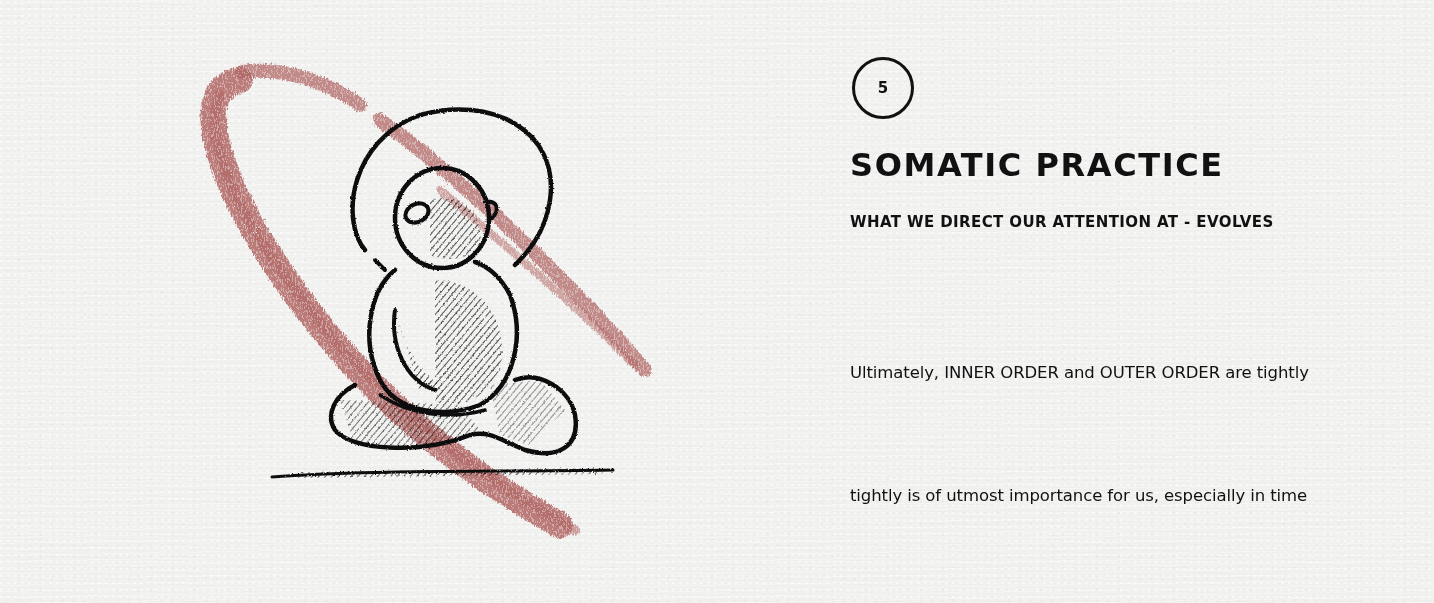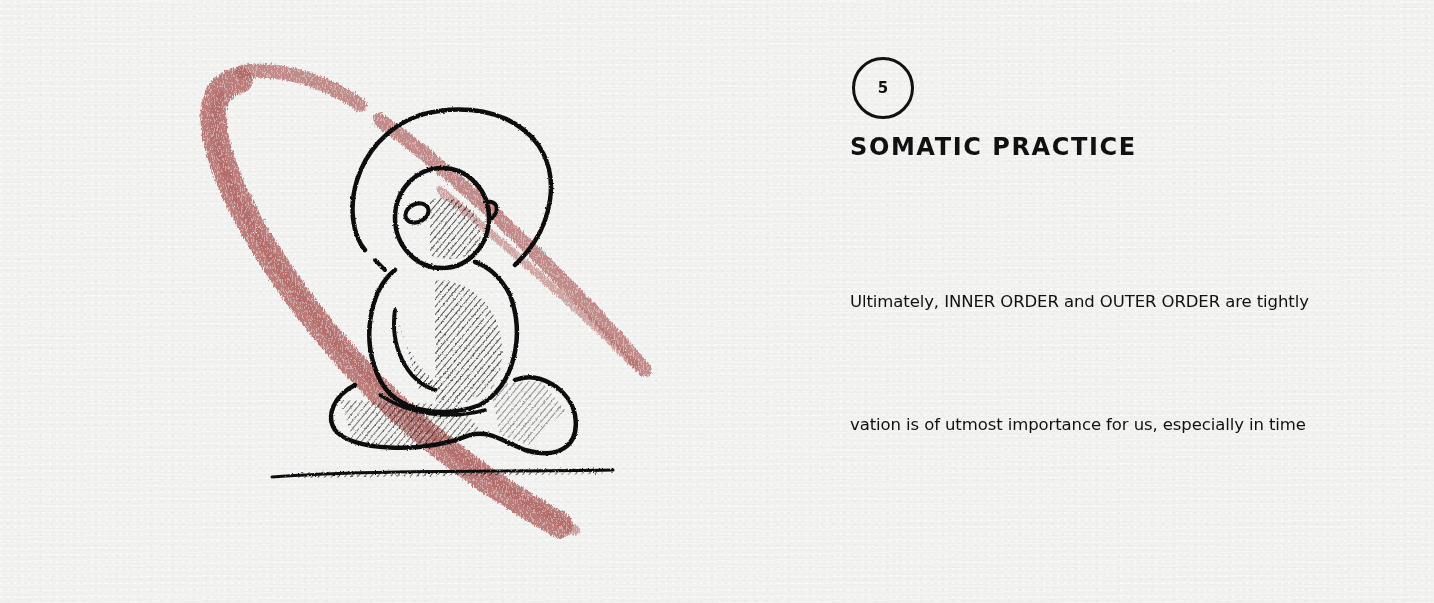--- a/index.html
+++ b/index.html
@@ -54,24 +54,24 @@
       box-sizing: content-box;
     }
     .step-badge span {
       font-family: "DejaVu Sans", sans-serif;
       font-weight: bold;
       font-size: 15px;
       line-height: 1;
     }
 
     .title {
-      margin: 16px 0 0 0;
+      margin: 30px 0 0 0;
       font-family: "DejaVu Sans", sans-serif;
       font-weight: bold;
-      font-size: 24px;
+      font-size: 32px;
       letter-spacing: 1.6px;
       line-height: 1;
     }
 
     .subtitle {
       margin: 34px 0 0 0;
       font-family: "DejaVu Sans", sans-serif;
       font-weight: bold;
       font-size: 15px;
       letter-spacing: 0.4px;
@@ -147,20 +147,21 @@
   </svg>
 </div>
 
 <div class="content">
   <div class="step-badge">
     <span>5</span>
   </div>
 
   <h1 class="title">SOMATIC PRACTICE</h1>
 
+  <h2 class="subtitle">WHAT WE DIRECT OUR ATTENTION AT - EVOLVES</h2>
 
   <p class="paragraph p1">
     <span class="line">Ultimately, INNER ORDER and OUTER ORDER are tightly</span>
-    <span class="line">vation is of utmost importance for us, especially in time</span>
+    <span class="line">tightly is of utmost importance for us, especially in time</span>
     
   </p>
 
 </div>
 
 </body></html>

